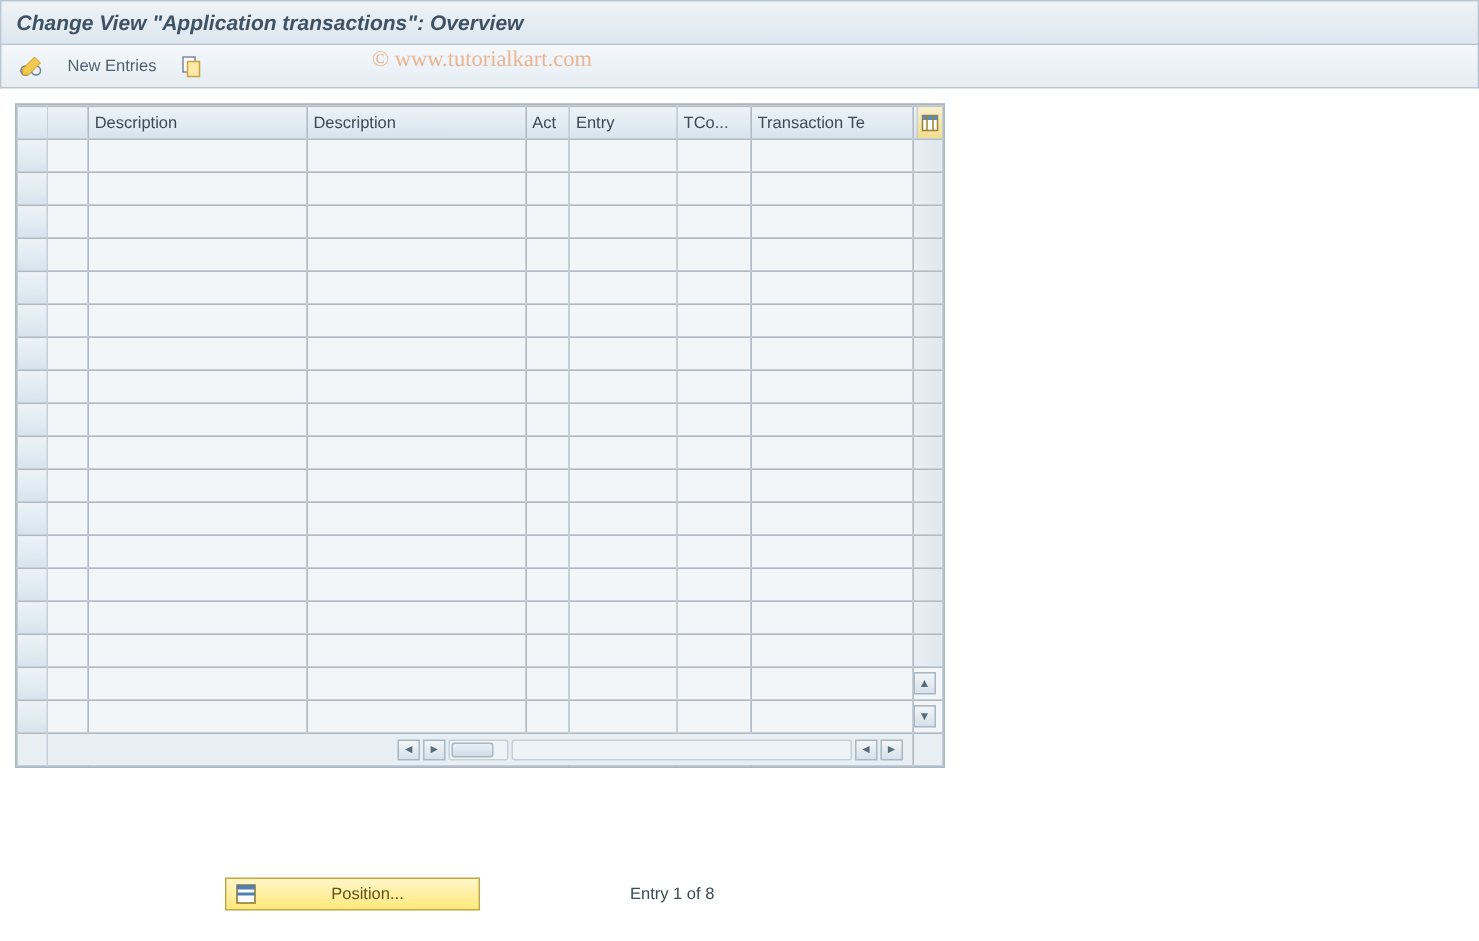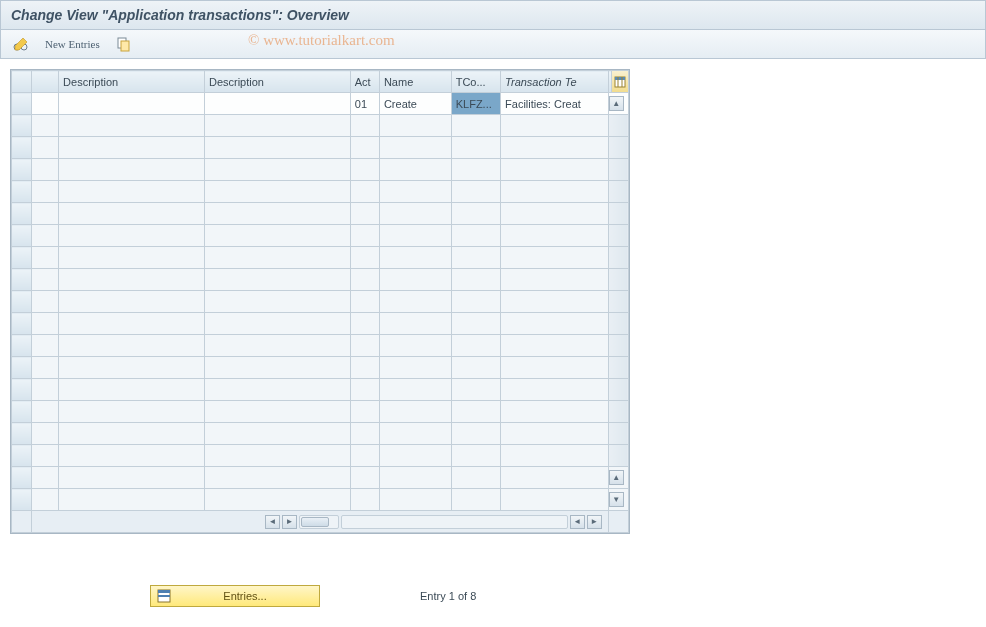--- a/index.html
+++ b/index.html
@@ -34,21 +34,20 @@
     align-items: center;
     gap: 8px;
     color: #4e6172;
   }
   .toolbar .btn {
     display: inline-flex;
     align-items: center;
     gap: 4px;
     padding: 2px 4px;
     cursor: pointer;
-    font-family: Liberation Serif, serif;
   }
   
   .grid-area {
     margin: 10px;
     width: 620px;
     border: 1px solid #a8b7c4;
     background: #a3a3a3;
     position: relative;
   }
   table.sap {
@@ -191,52 +190,39 @@
 
 <div class="grid-area">
 <table class="sap">
   <thead>
     <tr>
       <th class="col-selector"></th>
       <th class="col-marker"></th>
       <th class="col-desc1"><span>Description</span></th>
       <th class="col-desc2"><span>Description</span></th>
       <th class="col-act"><span>Act</span></th>
-      <th class="col-name"><span>Name</span></th>
+      <th class="col-name"><span>Entry</span></th>
       <th class="col-tcode"><span>TCo...</span></th>
-      <th class="col-ttext" style="position:relative;font-style:italic;">
+      <th class="col-ttext" style="position:relative;">
         <span>Transaction Te</span>
       </th>
       <th class="col-scroll" style="position:relative;padding:0;">
         <div class="cfg-icon-btn">
           <svg width="12" height="12" viewBox="0 0 12 12">
             <rect x="1" y="1" width="10" height="10" fill="#fff" stroke="#9a8330"></rect>
             <rect x="1" y="1" width="10" height="3" fill="#5b8bb5"></rect>
             <line x1="4" y1="1" x2="4" y2="11" stroke="#9a8330"></line>
             <line x1="8" y1="1" x2="8" y2="11" stroke="#9a8330"></line>
           </svg>
         </div>
       </th>
     </tr>
   </thead>
   <tbody id="table-body">
 
-  <tr>
-          <td class="col-selector"></td>
-          <td class="col-marker"></td>
-          <td class="col-desc1"></td>
-          <td class="col-desc2"></td>
-          <td class="col-act">01</td>
-          <td class="col-name">Create</td>
-          <td class="col-tcode sel-cell">KLFZ...</td>
-          <td class="col-ttext">Facilities: Creat</td>
-          <td class="col-scroll">
-            <div class="vscroll-btn">▲</div>
-          </td>
-        </tr>
         <tr class="empty">
           <td class="col-selector"></td>
           <td class="col-marker"></td>
           <td class="col-desc1"></td>
           <td class="col-desc2"></td>
           <td class="col-act"></td>
           <td class="col-name"></td>
           <td class="col-tcode"></td>
           <td class="col-ttext"></td>
           <td class="col-scroll" style="background: linear-gradient(to right, rgb(233, 239, 244), rgb(223, 232, 239));"></td>
@@ -455,16 +441,16 @@
     </table>
 </div>
 
 <div class="footer">
   <div class="pos-btn">
     <svg width="14" height="14" viewBox="0 0 14 14">
       <rect x="1" y="1" width="12" height="12" fill="#fff" stroke="#8a752a"></rect>
       <rect x="1" y="1" width="12" height="3" fill="#4f7fb0"></rect>
       <rect x="1" y="6" width="12" height="2" fill="#4f7fb0"></rect>
     </svg>
-    <span class="plabel">Entries...</span>
+    <span class="plabel">Position...</span>
   </div>
   <span class="entry-label">Entry 1 of 8</span>
 </div>
 
 </body></html>

